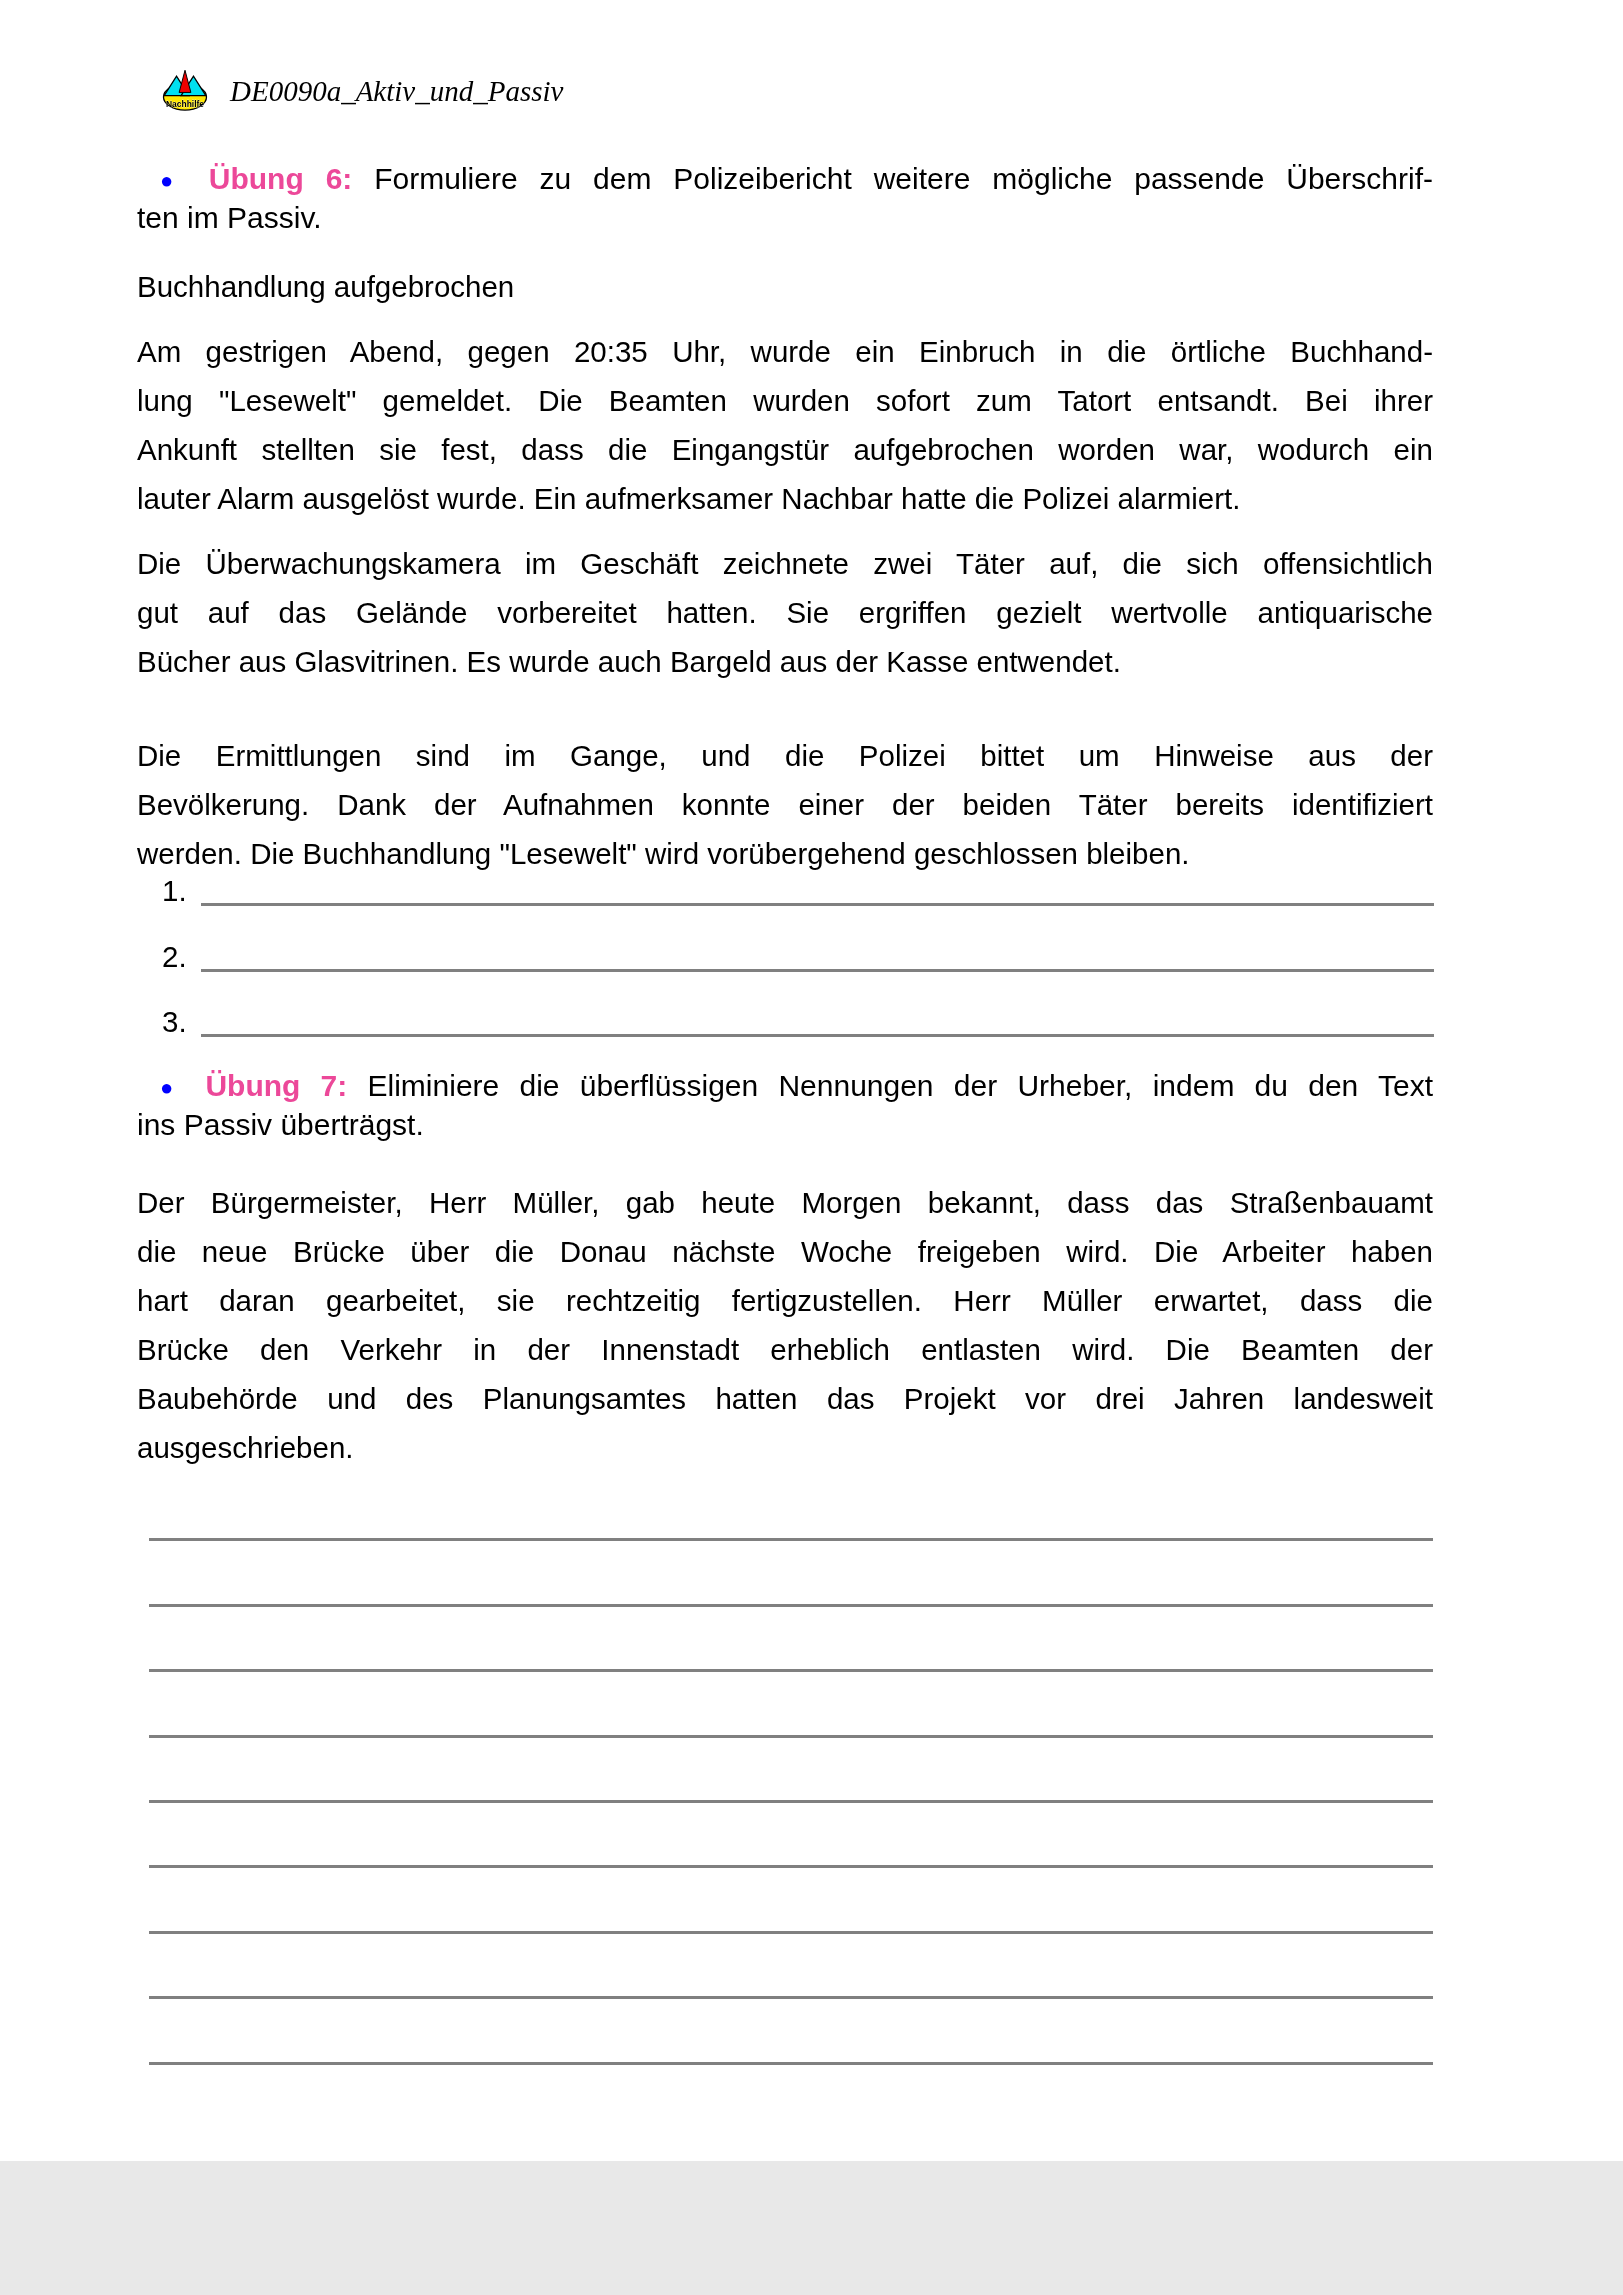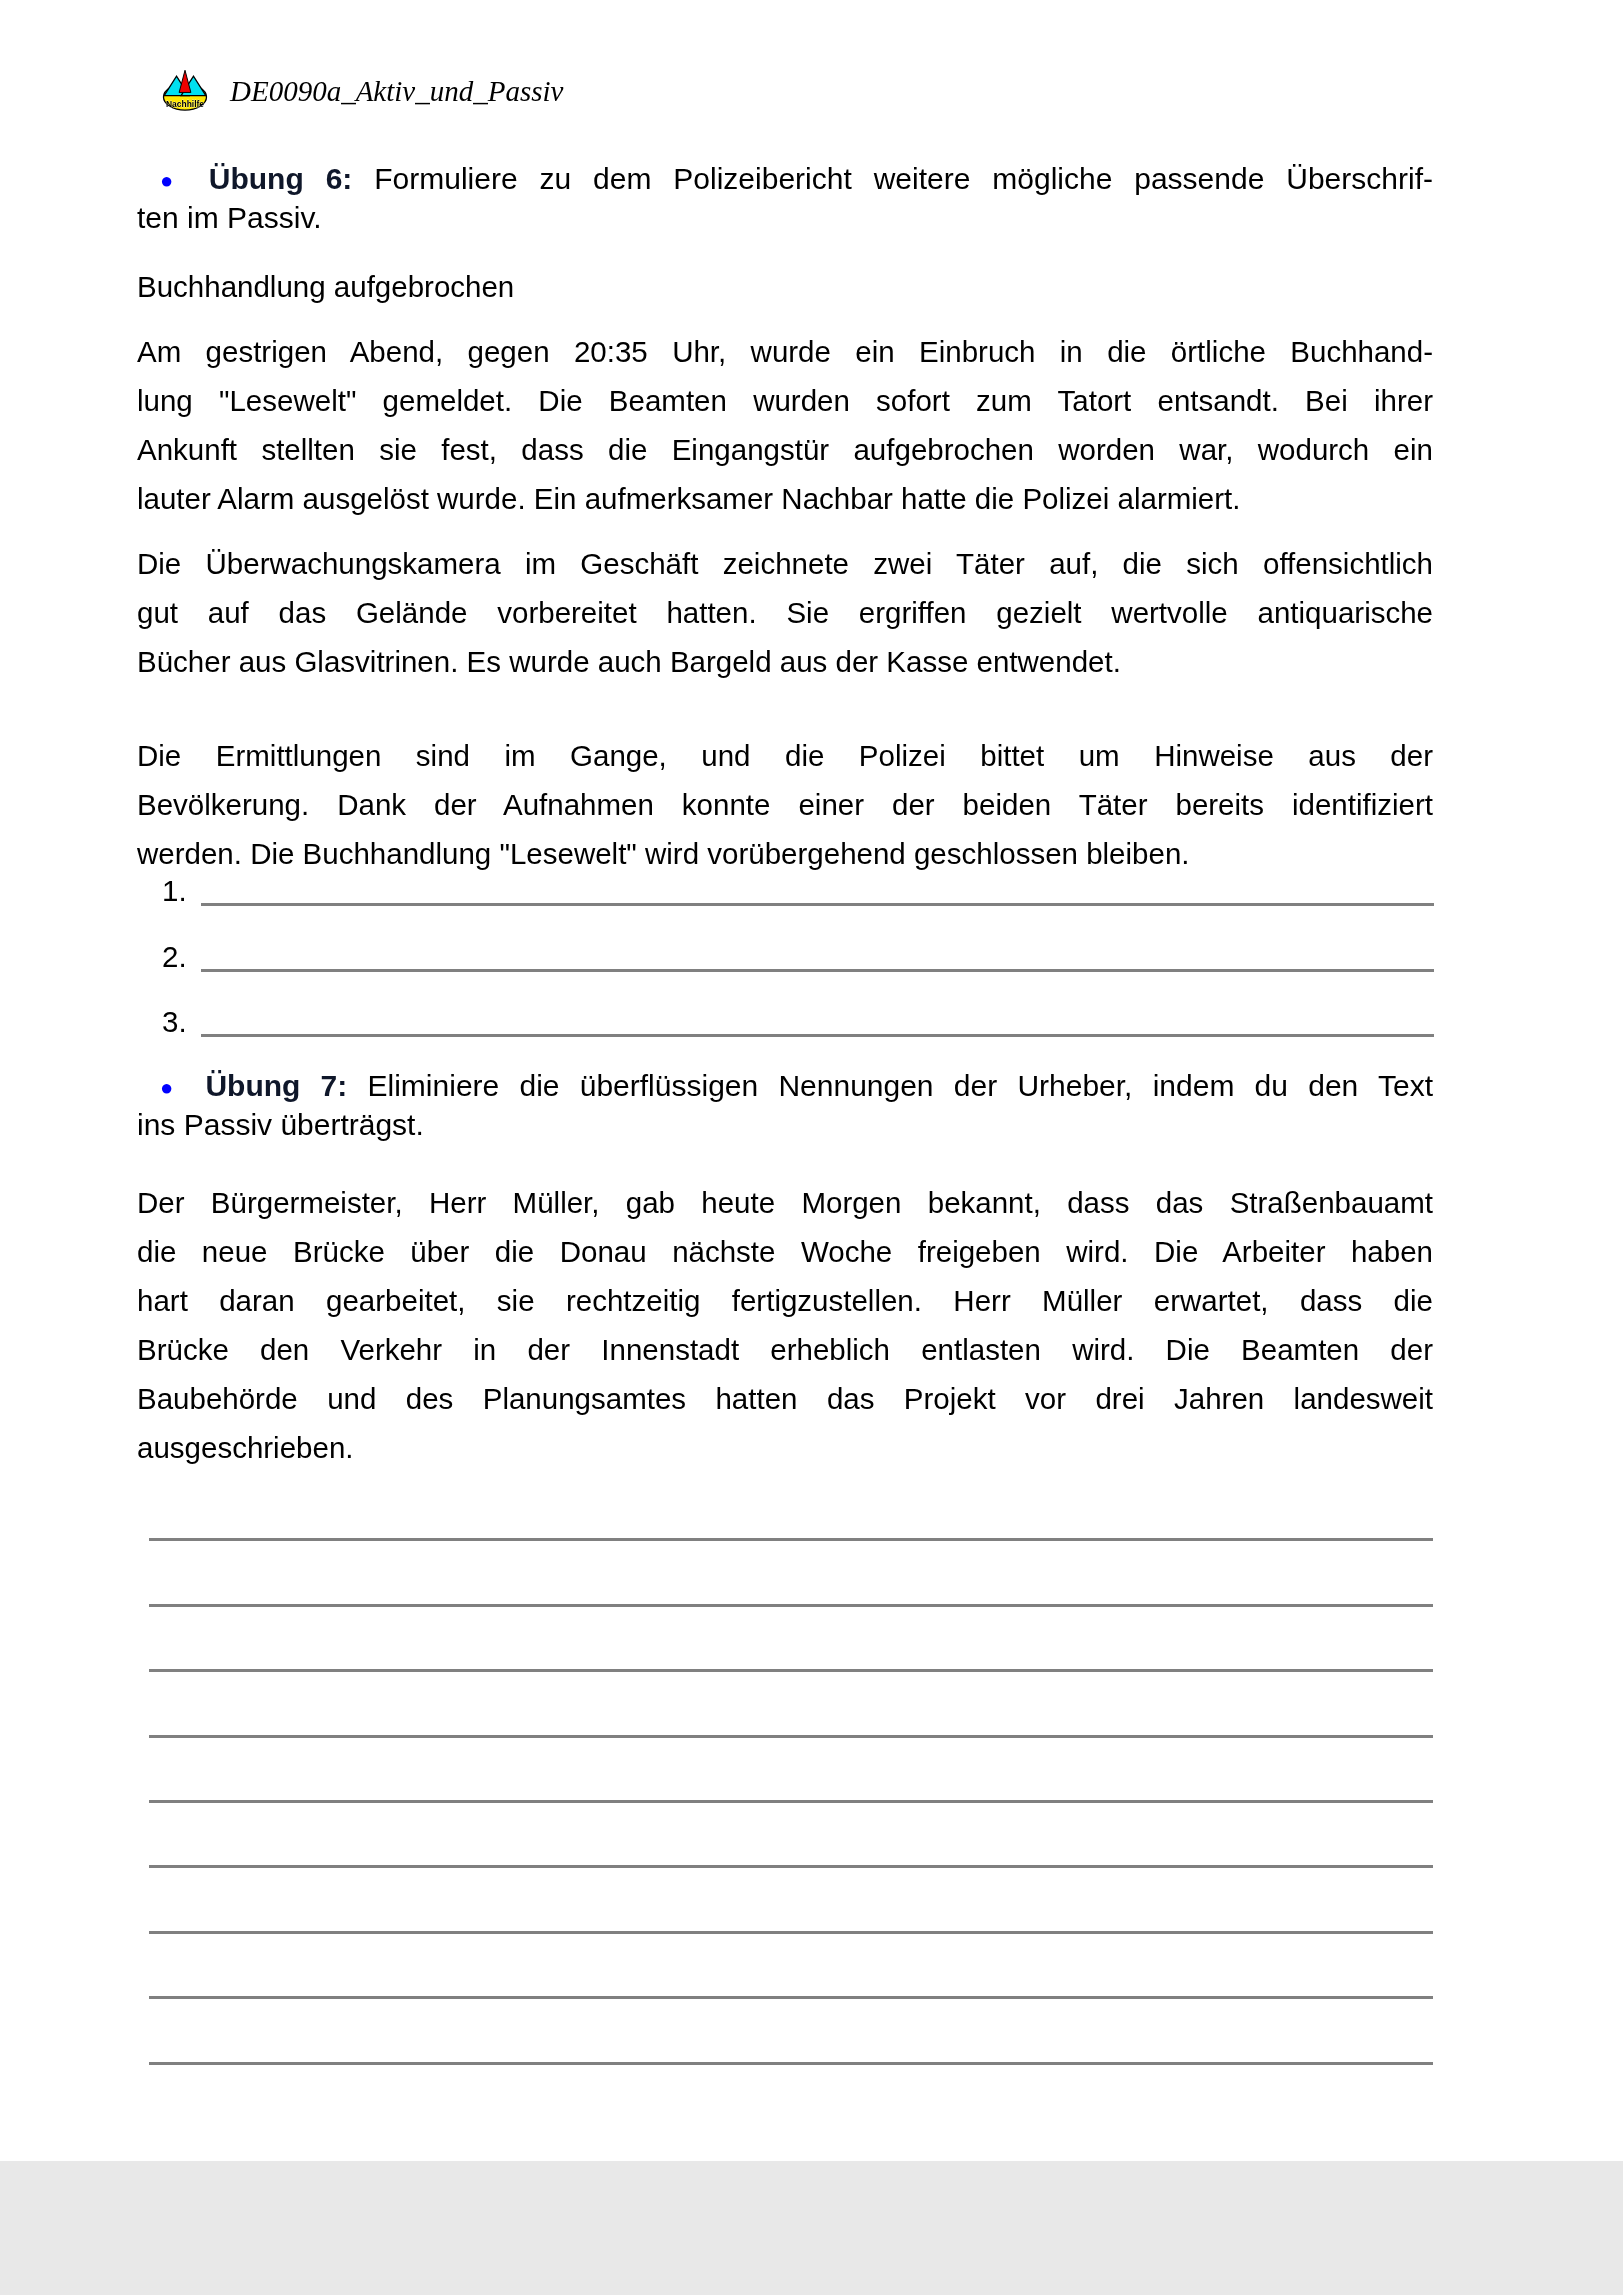--- a/index.html
+++ b/index.html
@@ -33,21 +33,21 @@
   .ex-header .hline1 {
     padding-left:23px;
     text-align:justify; text-align-last:justify;
   }
   .ex-header .hline2 { text-align:left; }
   .bullet {
     color:#0000ff;
     font-size:22px;
     vertical-align:1.3px;
   }
-  .ex-label { color:#0f172a; font-weight:bold; }
+  .ex-label { color:#ec4899; font-weight:bold; }
   #ex6-header { top:160px; }
   #ex7-header { top:1067px; }
   
   .report-title {
     position:absolute; left:137px; top:262px;
     font-size:29.5px; line-height:49px;
   }
   .para {
     position:absolute; left:137px; width:1296px;
     font-size:29.5px; line-height:49px;

